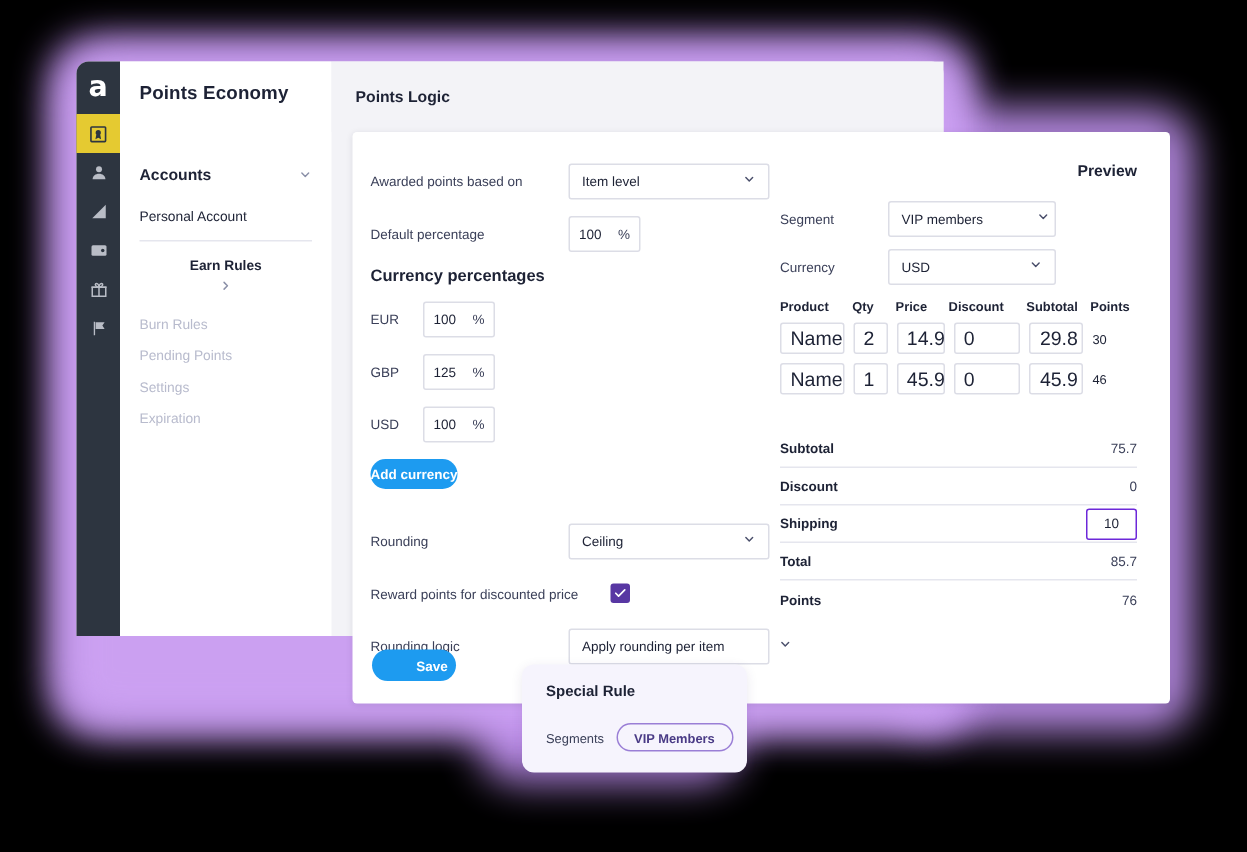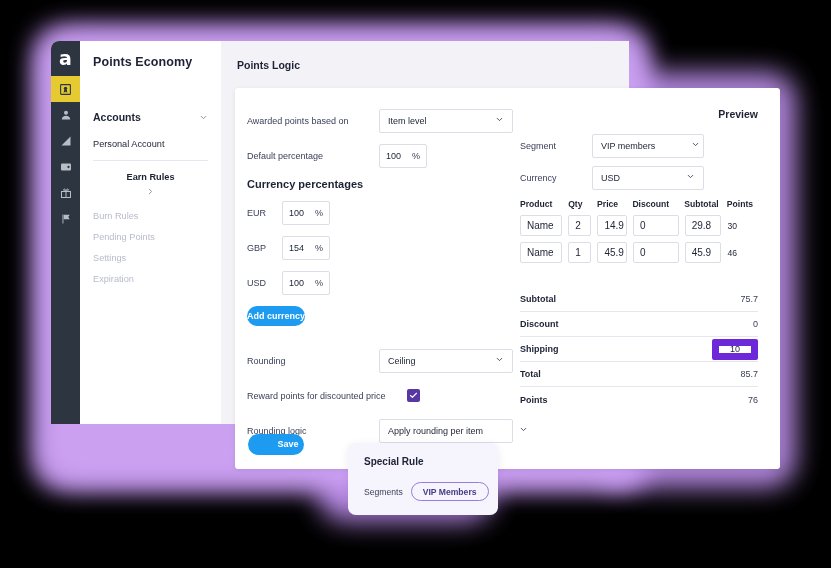--- a/index.html
+++ b/index.html
@@ -127,41 +127,41 @@
   .pvrow .plabel { width: 72px; font-size: 9px; color: #3b4059; }
   .ctl.select.pv { width: 112px; }
 
   .tbl { margin-top: 9px; }
   .thead, .trow { display: flex; align-items: center; }
   .thead { margin-bottom: 6px; }
   .thead div { font-size: 8.6px; font-weight: 700; color: #1d2235; }
   .trow { margin-bottom: 6px; }
   .cell-box {
     height: 21px; border: 1px solid #dcdde6; border-radius: 2px; background: #fff;
-    display: flex; align-items: center; padding-left: 6px; font-size: 10px; color: #1d2235;
+    display: flex; align-items: center; padding-left: 6px; font-size: 13px; color: #1d2235;
   }
   .cell-plain { font-size: 8.6px; color: #1d2235; display: flex; align-items: center; height: 21px; }
   .c-product { width: 46px; }
   .c-qty { width: 25px; }
   .c-price { width: 32px; }
   .c-disc { width: 50px; }
   .c-sub  { width: 40px; }
   .c-pts  { width: 34px; }
   .sp { width: 6px; flex: none; }
 
   .summary { margin-top: 24px; }
   .srow {
     display: flex; align-items: center; justify-content: space-between;
     height: 25px; border-bottom: 1px solid #e5e6ee;
   }
   .srow:last-child { border-bottom: none; }
   .srow .sk { font-size: 9px; font-weight: 700; color: #1d2235; }
   .srow .sv { font-size: 9px; color: #3b4059; }
   .ship-box {
-    width: 46px; height: 21px; border: 7px solid #6d28d9; border-radius: 2px;
+    width: 34px; height: 21px; border: 1px solid #6d28d9; border-radius: 2px;
     display: flex; align-items: center; justify-content: center;
     font-size: 9px; color: #1d2235; background: #fff;
   }
 
   
   .special {
     position: absolute; left: 348px; top: 443px; width: 150px; height: 72px;
     background: #f6f4fd; border-radius: 8px; padding: 13px 0 0 16px;
     box-shadow: 0 2px 8px rgba(60,40,110,.10);
   }
@@ -312,21 +312,21 @@
         <span class="clabel">EUR</span>
         <div class="ctl pct">
           <span>100</span>
           <span class="sym">%</span>
         </div>
       </div>
 
       <div class="crow">
         <span class="clabel">GBP</span>
         <div class="ctl pct">
-          <span>154</span>
+          <span>125</span>
           <span class="sym">%</span>
         </div>
       </div>
 
       <div class="crow">
         <span class="clabel">USD</span>
         <div class="ctl pct">
           <span>100</span>
           <span class="sym">%</span>
         </div>

